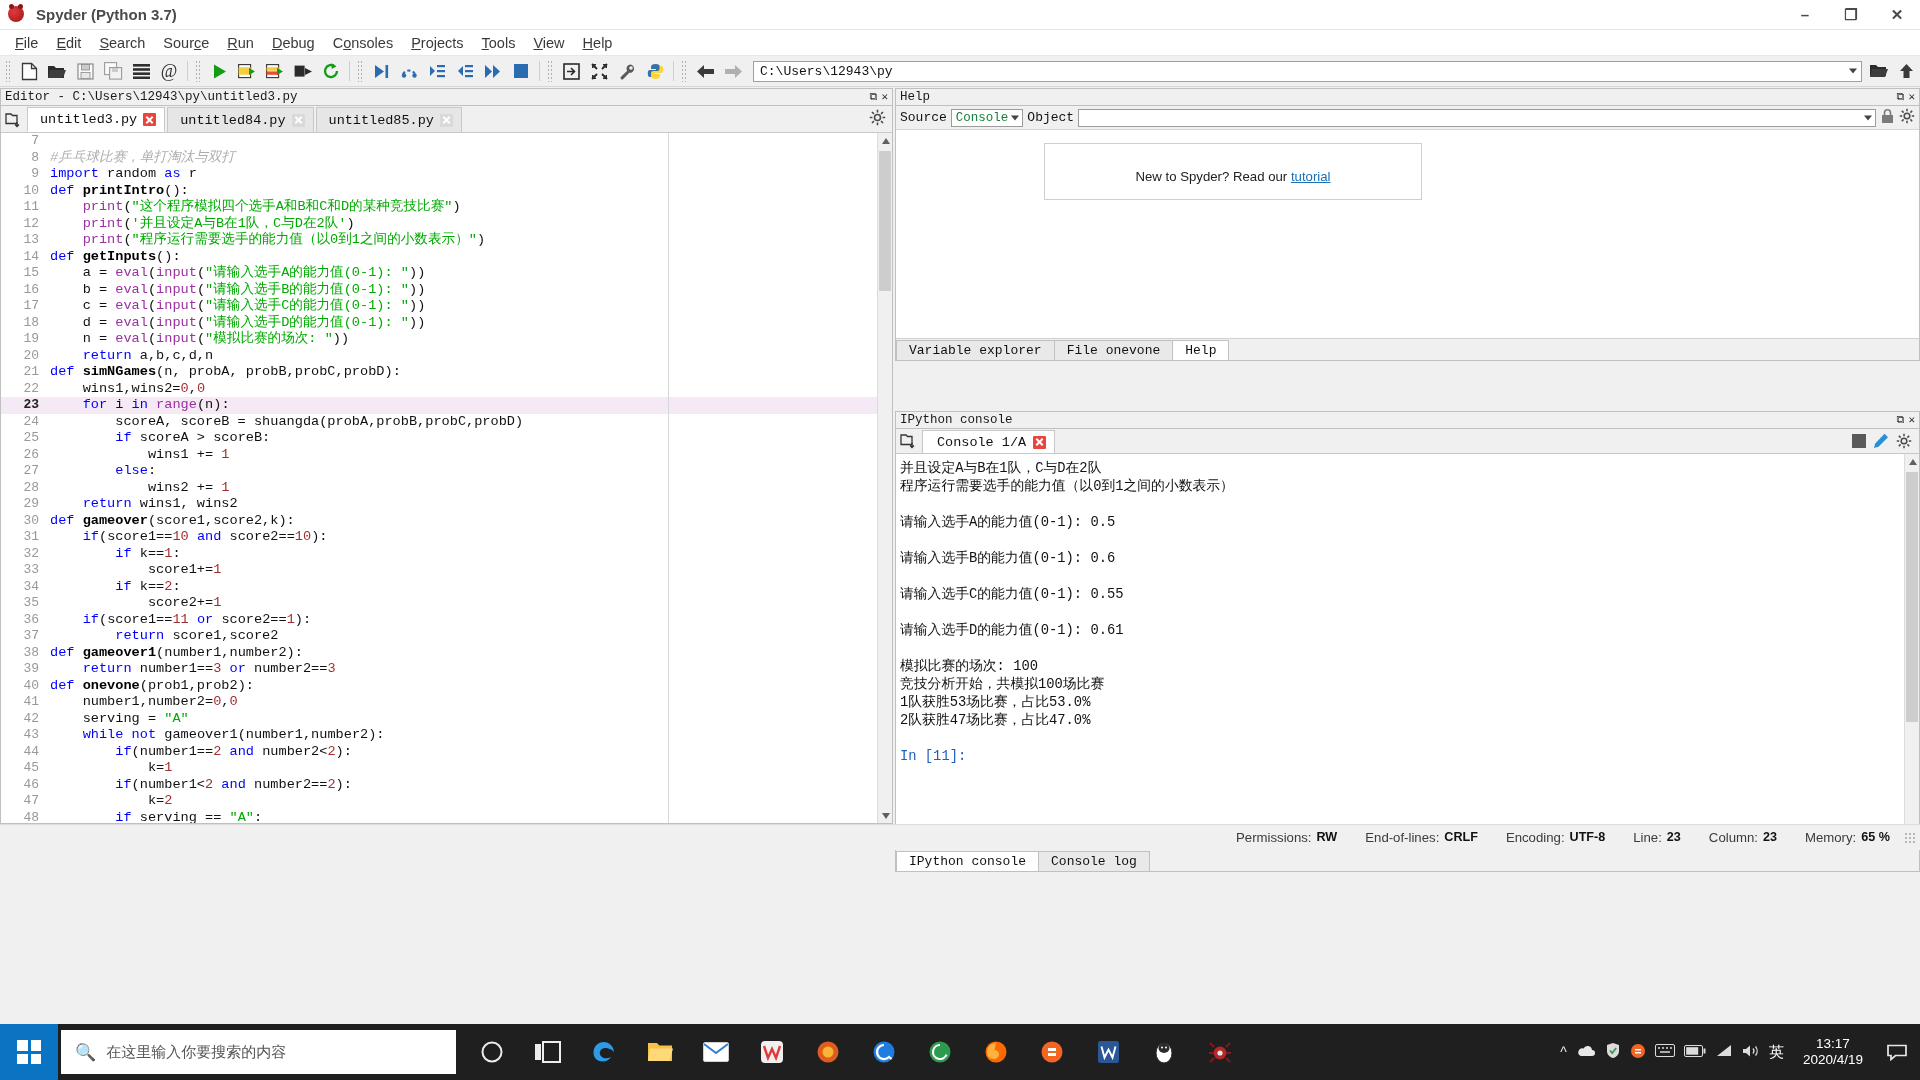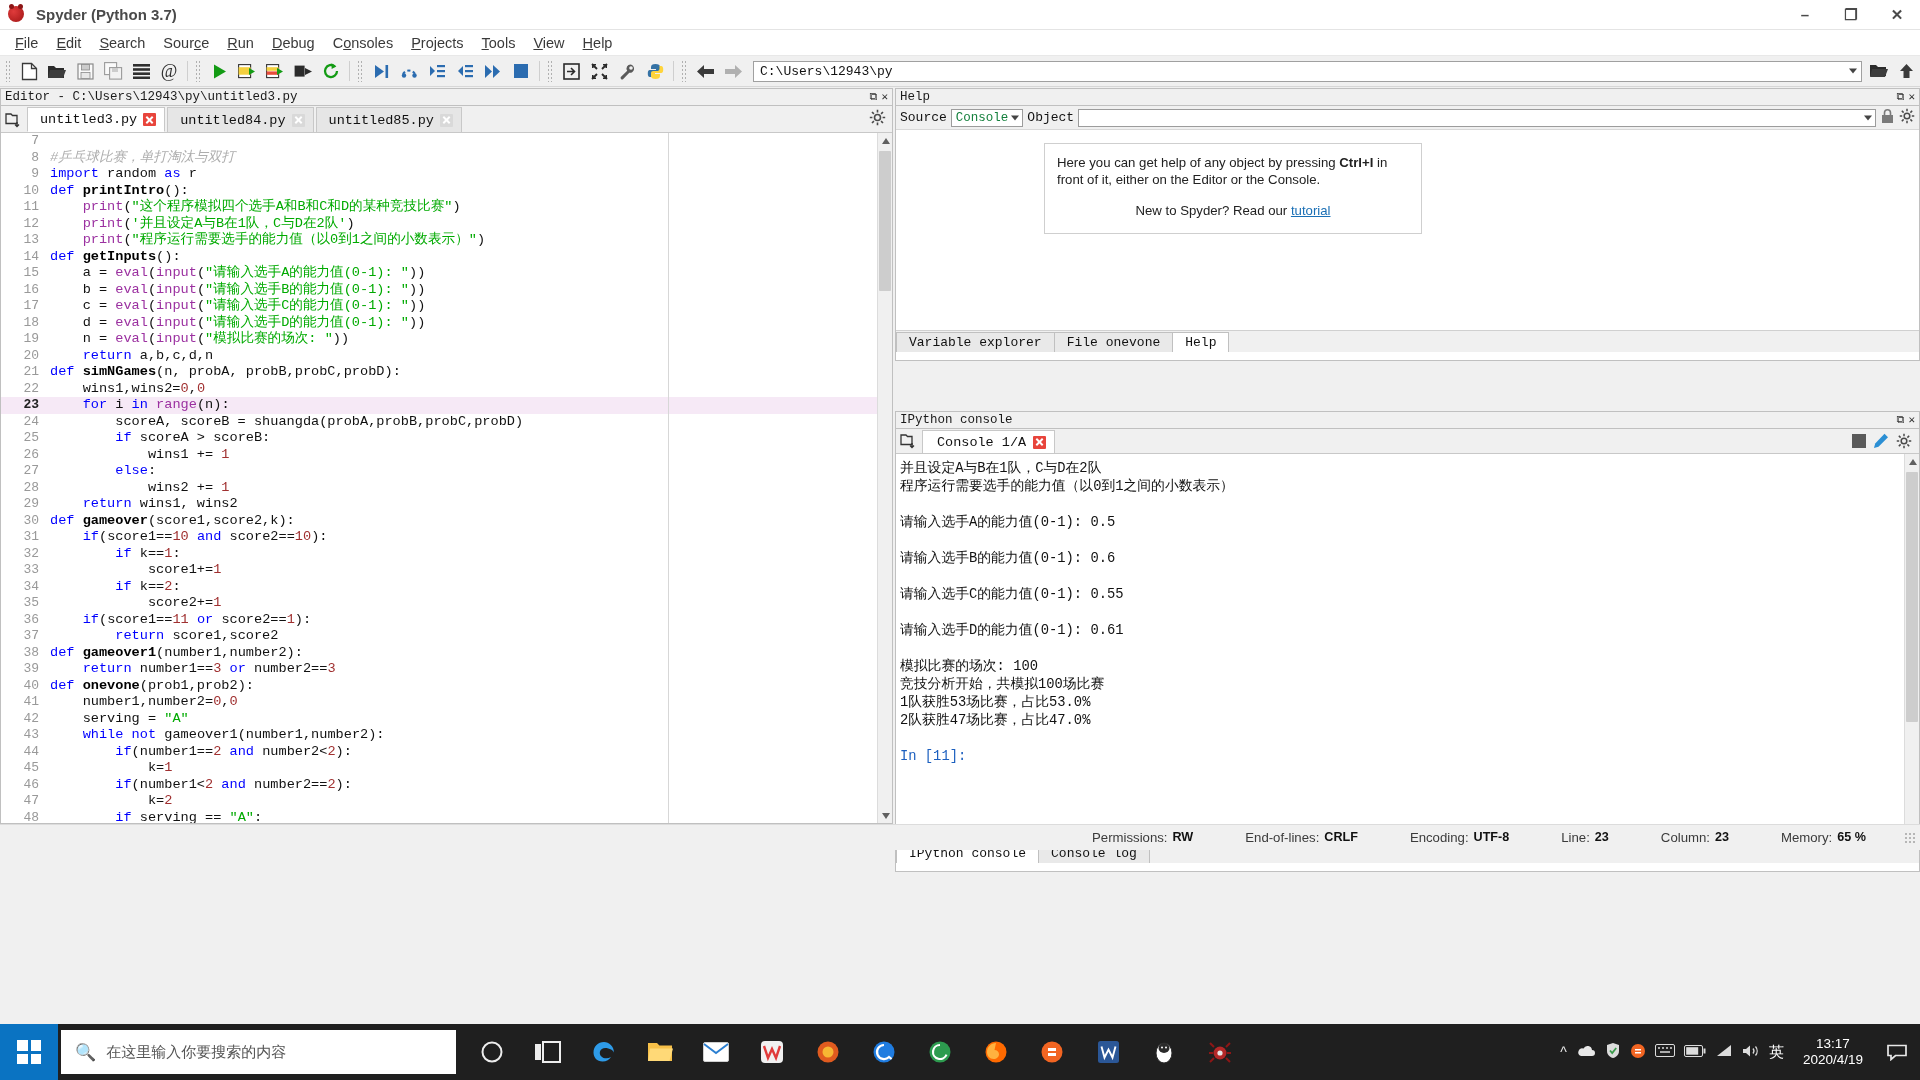--- a/index.html
+++ b/index.html
@@ -147,21 +147,21 @@
                    border-top:5px solid #444; }
   .usage-card { position:absolute; left:148px; top:37px; width:378px;
                 border:1px solid #cfcfcf; background:#fff; }
   .usage-hd { background:#2b8fd4; color:#fff; font-size:15px; font-weight:bold;
               padding:8px 12px; }
   .usage-bd { padding:10px 12px 12px 12px; font-size:13.2px; color:#222; line-height:17px; }
   .usage-bd p { margin-bottom:10px; }
   .usage-bd .center { text-align:center; margin-top:14px; margin-bottom:2px; }
   .lnk { color:#1a6fb5; text-decoration:underline; }
 
-  .btabbar { position:absolute; left:0; right:0; bottom:8px; height:22px; background:#f0f0f0;
+  .btabbar { position:absolute; left:0; right:0; bottom:0; height:22px; background:#f0f0f0;
              display:flex; align-items:flex-end; border-top:1px solid #d0d0d0; }
   .btab { height:20px; padding:0 12px; display:flex; align-items:center;
           font-family:"Liberation Mono", monospace; font-size:13px; color:#111;
           border:1px solid #c0c0c0; border-bottom:none; background:#e9e9e9;
           margin-right:-1px; cursor:default; }
   .btab.active { background:#fff; }
 
   
   .console-pane { position:absolute; left:895px; top:363px; right:0; height:461px;margin-top:48px; }
   .console-body { position:absolute; left:0; top:17px; right:0; bottom:0; background:#fff;
@@ -175,21 +175,21 @@
   .conarea { position:absolute; left:0; top:25px; right:0; bottom:22px; background:#fff;
              overflow:hidden; }
   .conout { padding:6px 0 0 4px; font-family:"Liberation Mono", monospace; font-size:13.8px;
             line-height:18px; color:#111; white-space:pre; }
   .conout .blank { height:18px; }
   .inprompt { color:#1b5fbf; }
 
   
   .statusbar { position:absolute; left:0; right:0; top:824px; height:26px; background:#f0f0f0;
                display:flex; align-items:center; justify-content:flex-end;
-               border-top:1px solid #dcdcdc;gap:24px; }
+               border-top:1px solid #dcdcdc; }
   .sb-item { font-size:13.2px; color:#3b3b3b; padding:0 14px; display:flex; gap:5px; }
   .sb-item b { color:#111; font-weight:bold; font-size:12.6px; }
   .sb-grip { width:12px; height:12px; margin-right:4px;
     background-image: radial-gradient(#b6b6b6 1px, transparent 1px); background-size:4px 4px; }
 
   
   .taskbar { position:absolute; left:0; bottom:0; width:1920px; height:56px; background:#1f1f1f;
              display:flex; align-items:center; }
   .startbtn { width:58px; height:56px; background:#0a73c2; display:flex;
               align-items:center; justify-content:center; }
@@ -494,23 +494,20 @@
         </span>
         <span>
           <svg width="16" height="16" viewBox="0 0 17 17">
               <circle cx="8.5" cy="8.5" r="3" fill="none" stroke="#4a4a4a" stroke-width="1.6"></circle>
               <path d="M8.5 0.8v2.6M8.5 13.6v2.6M0.8 8.5h2.6M13.6 8.5h2.6M3 3l1.9 1.9M12.1 12.1 14 14M14 3l-1.9 1.9M4.9 12.1 3 14" stroke="#4a4a4a" stroke-width="1.6"></path>
             </svg>
         </span>
       </div>
       <div class="usage-card">
         <div class="usage-bd">
-          <p>
-            <span>Here you can get help of any object by pressing </span><b>Ctrl+I</b><span> in front of it, either on the Editor or the Console.</span>
-          </p>
           <p class="center">
             <span>New to Spyder? Read our </span><a class="lnk" href="#">tutorial</a>
           </p>
         </div>
       </div>
       <div class="btabbar">
         <div class="btab">
             <span>Variable explorer</span>
           </div>
         <div class="btab">

